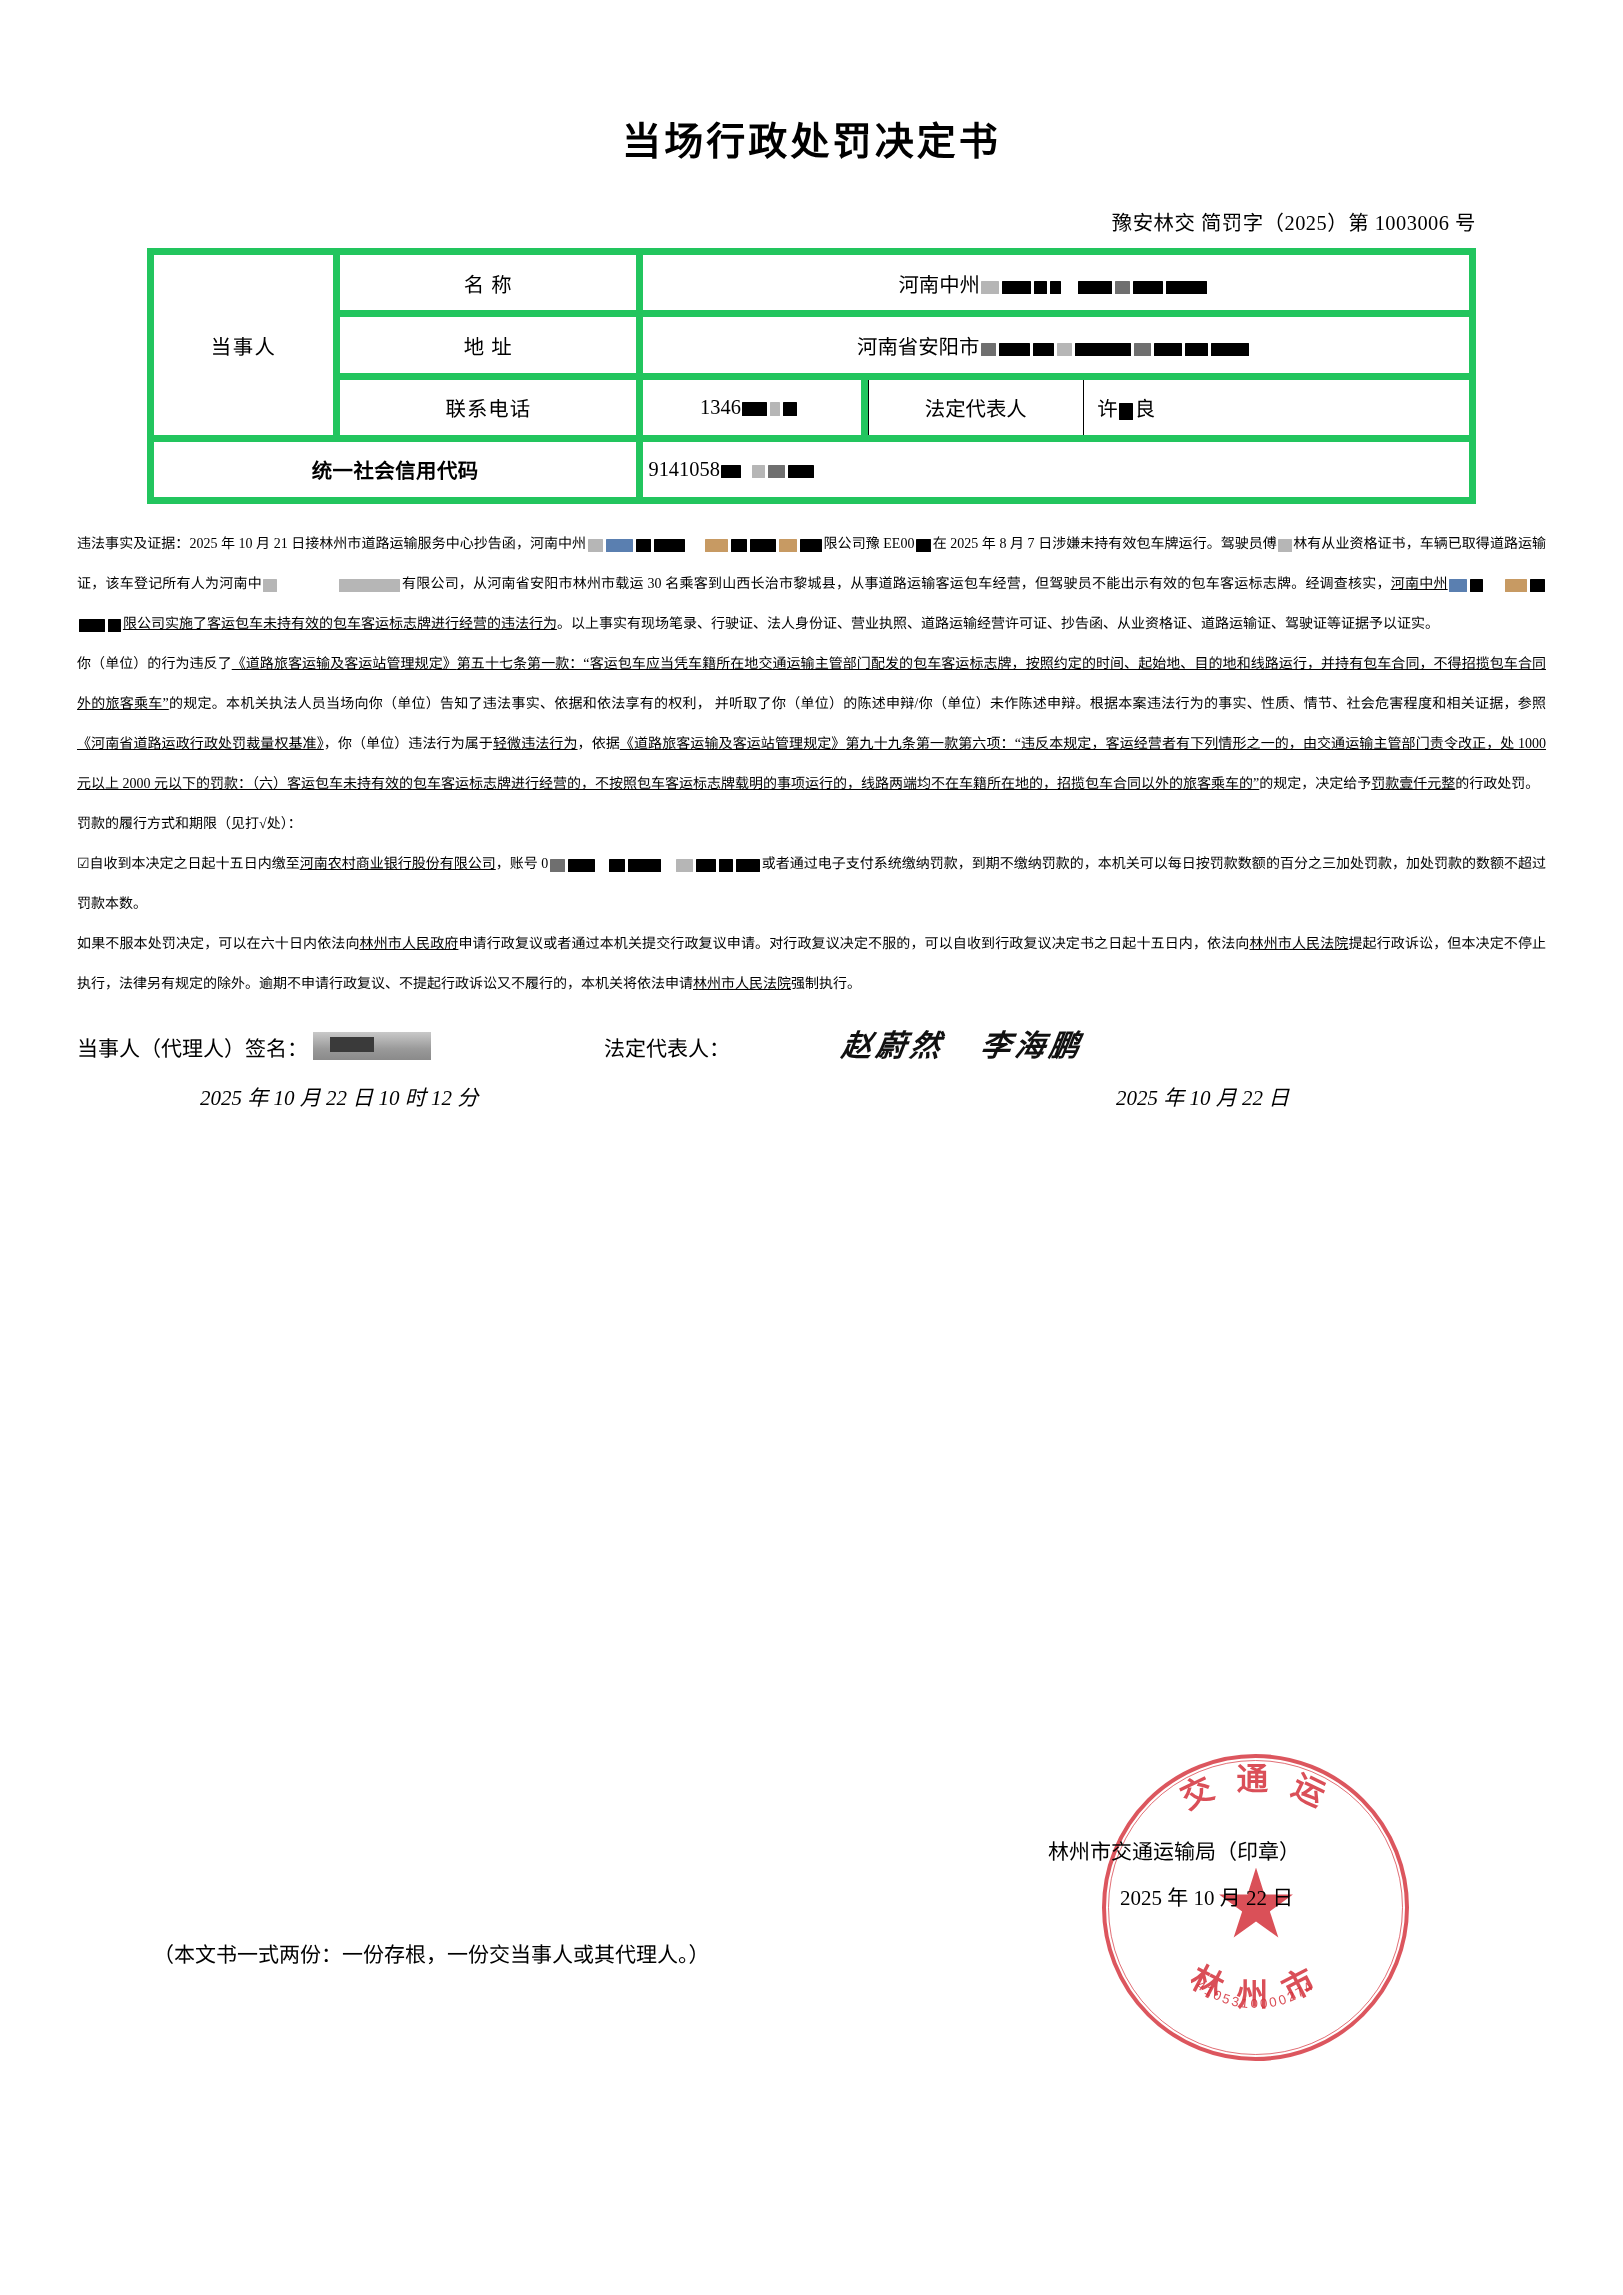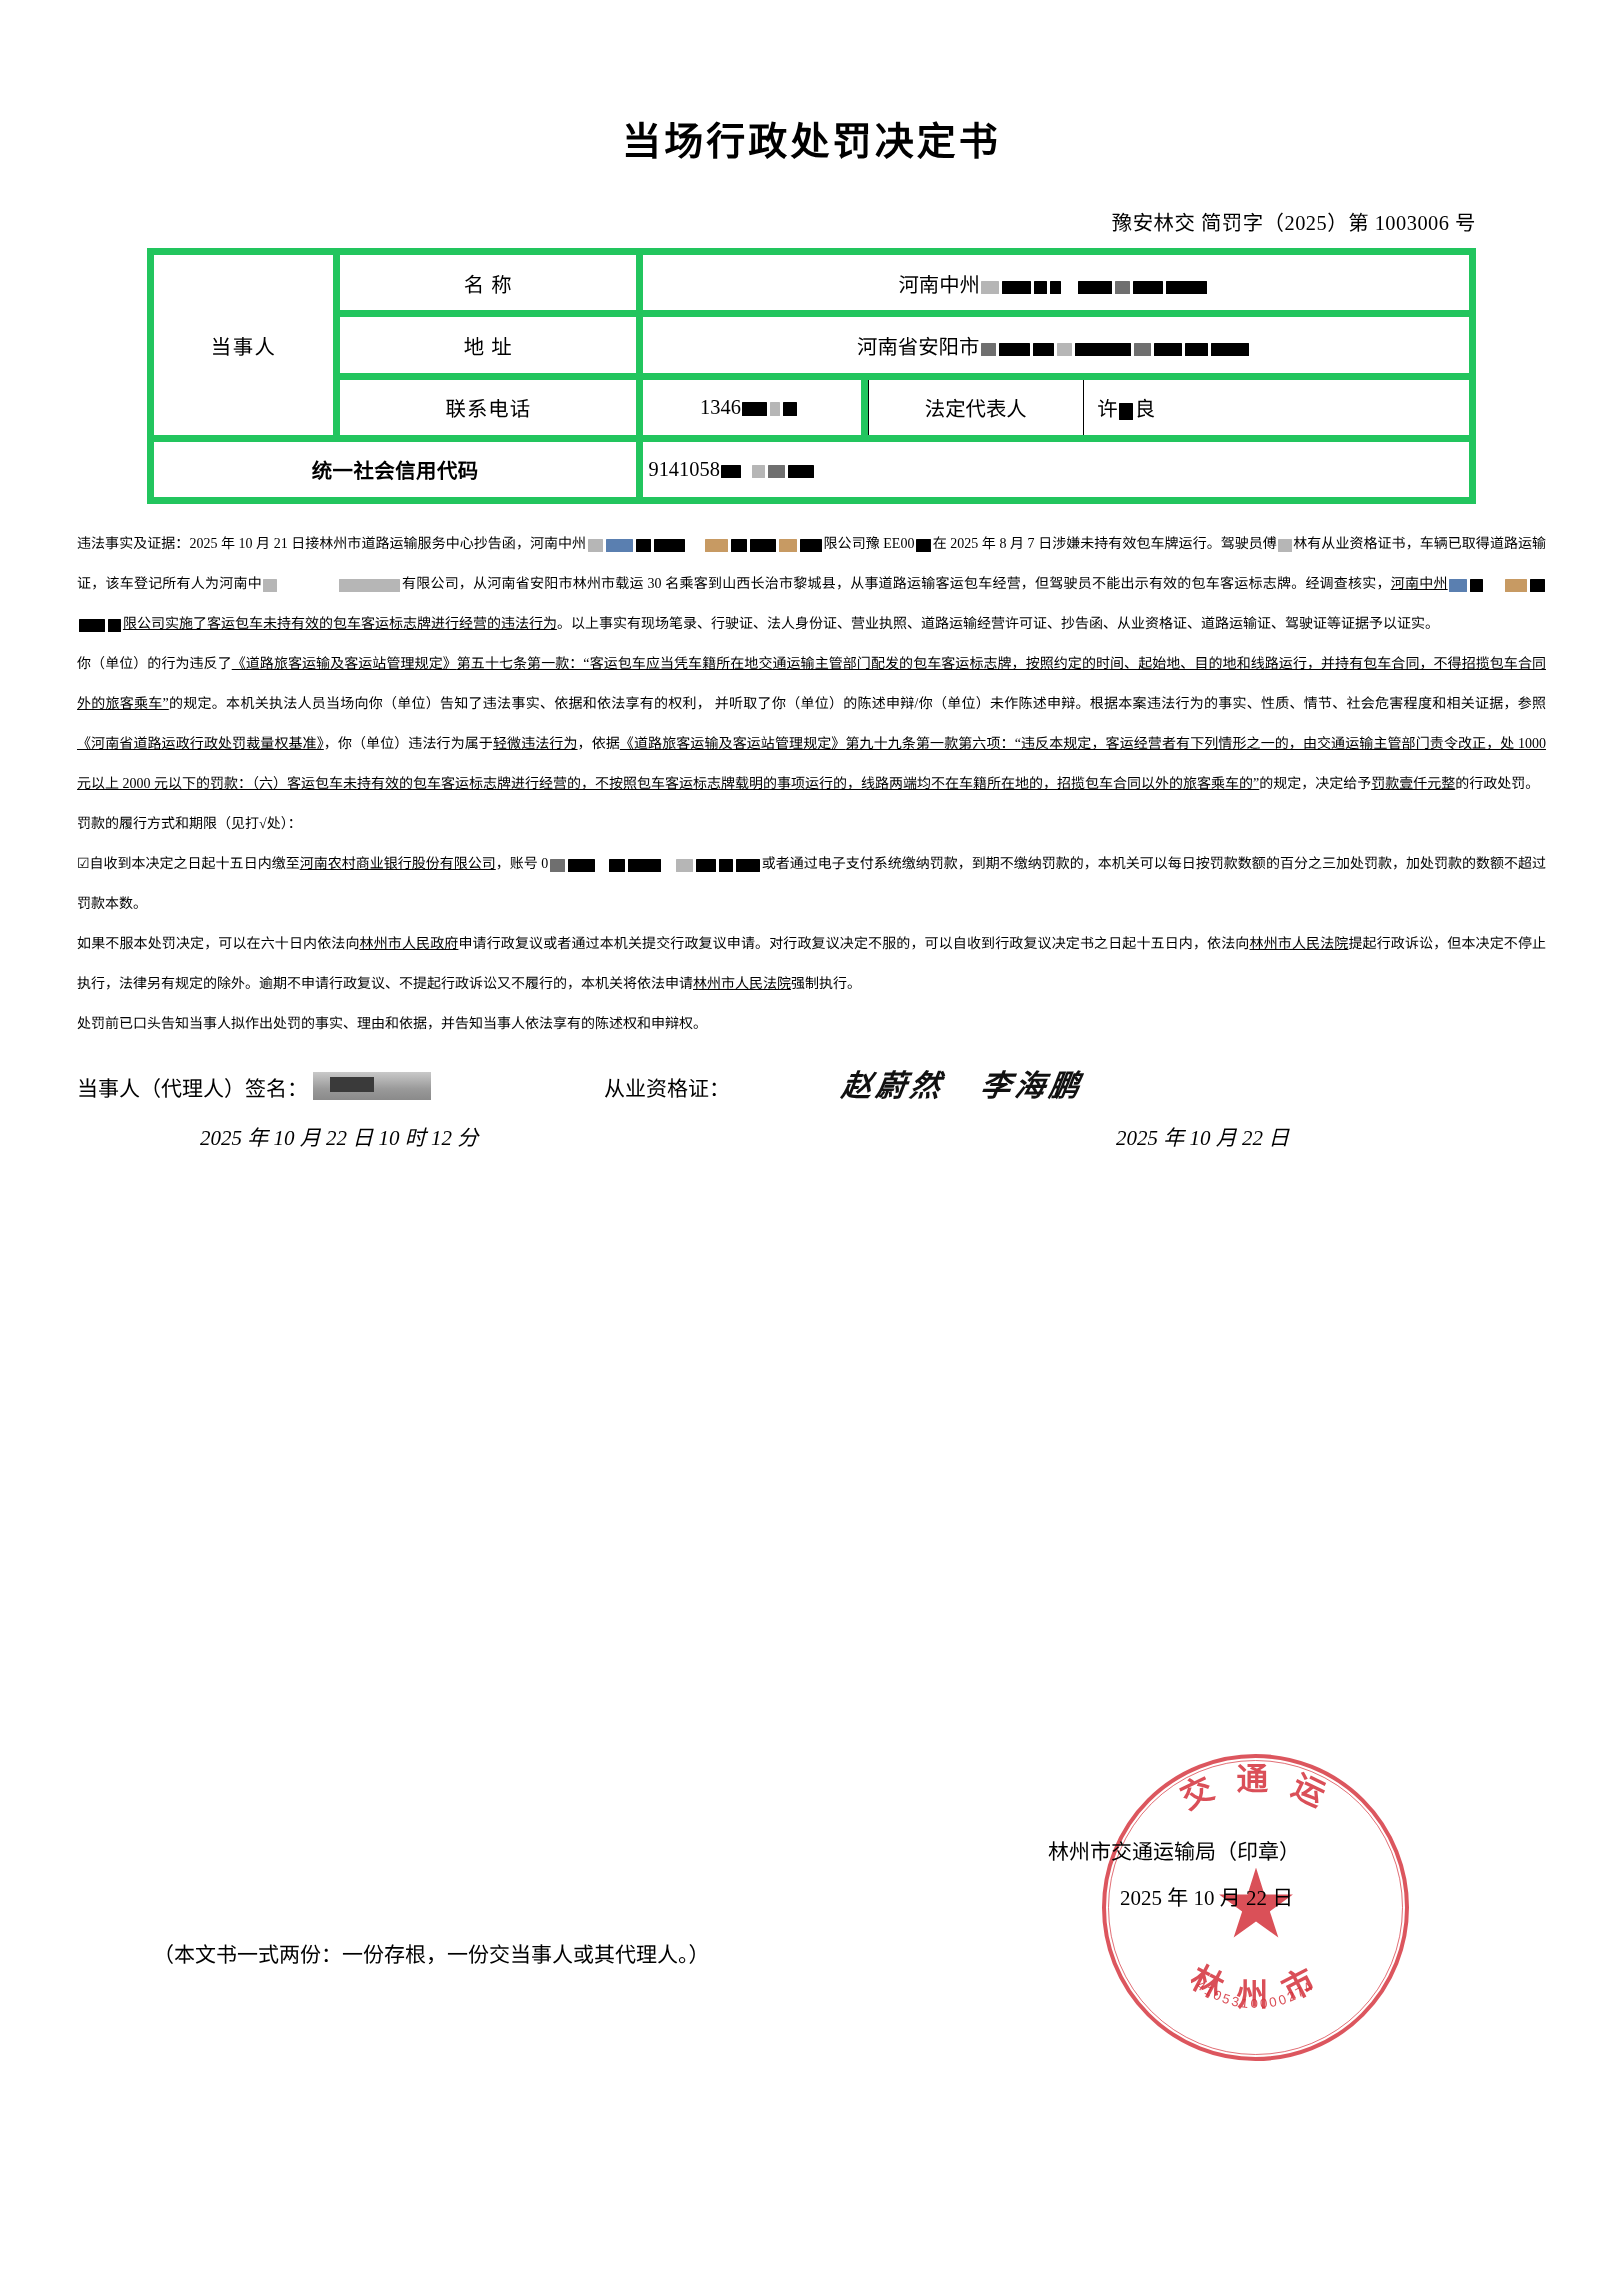--- a/index.html
+++ b/index.html
@@ -301,30 +301,29 @@
 
 
     <p class="check-line">
       <span></span><span>☑自收到本决定之日起十五日内缴至</span><span class="u">河南农村商业银行股份有限公司</span><span>，账号 0</span><span class="redact gray" style="width:15.3px"></span><span class="redact" style="width:26.6px"></span><span class="redact" style="width:15.3px;margin-left:13.3px"></span><span class="redact" style="width:33px"></span><span class="redact light" style="width:17.4px;margin-left:13.3px"></span><span class="redact" style="width:20.4px"></span><span class="redact" style="width:13.3px"></span><span class="redact" style="width:24.5px"></span><span>或者通过电子支付系统缴纳罚款，到期不缴纳罚款的，本机关可以每日按罚款数额的百分之三加处罚款，加处罚款的数额不超过罚款本数。</span>
     </p>
 
     <p class="indent2">
       <span>如果不服本处罚决定，可以在六十日内依法向</span><span class="u">林州市人民政府</span><span>申请行政复议或者通过本机关提交行政复议申请。对行政复议决定不服的，可以自收到行政复议决定书之日起十五日内，依法向</span><span class="u">林州市人民法院</span><span>提起行政诉讼，但本决定不停止执行，法律另有规定的除外。逾期不申请行政复议、不提起行政诉讼又不履行的，本机关将依法申请</span><span class="u">林州市人民法院</span><span>强制执行。</span>
     </p>
 
-    <p class="indent2">处罚前已口头告知当事人拟作出处罚的事实、理由和依据，并告知当事人依法享有的陈述权和申辩权。</p>
   </div>
 
   <div class="sig-area">
     <div class="sig-row">
       <div class="sig-left">
         <span>当事人（代理人）签名：</span><span class="sig-blob"></span>
       </div>
       <div class="sig-right">
-        <span>从业资格证：</span>
+        <span>法定代表人：</span>
         <span class="handwrite" style="margin-left:107px">赵蔚然</span>
         <span class="handwrite" style="margin-left:31px">李海鹏</span>
       </div>
     </div>
     <div class="date-row">
       <div class="date-left">2025 年 10 月 22 日  10 时 12 分</div>
       <div class="date-right">2025 年 10 月 22 日</div>
     </div>
   </div>
 

